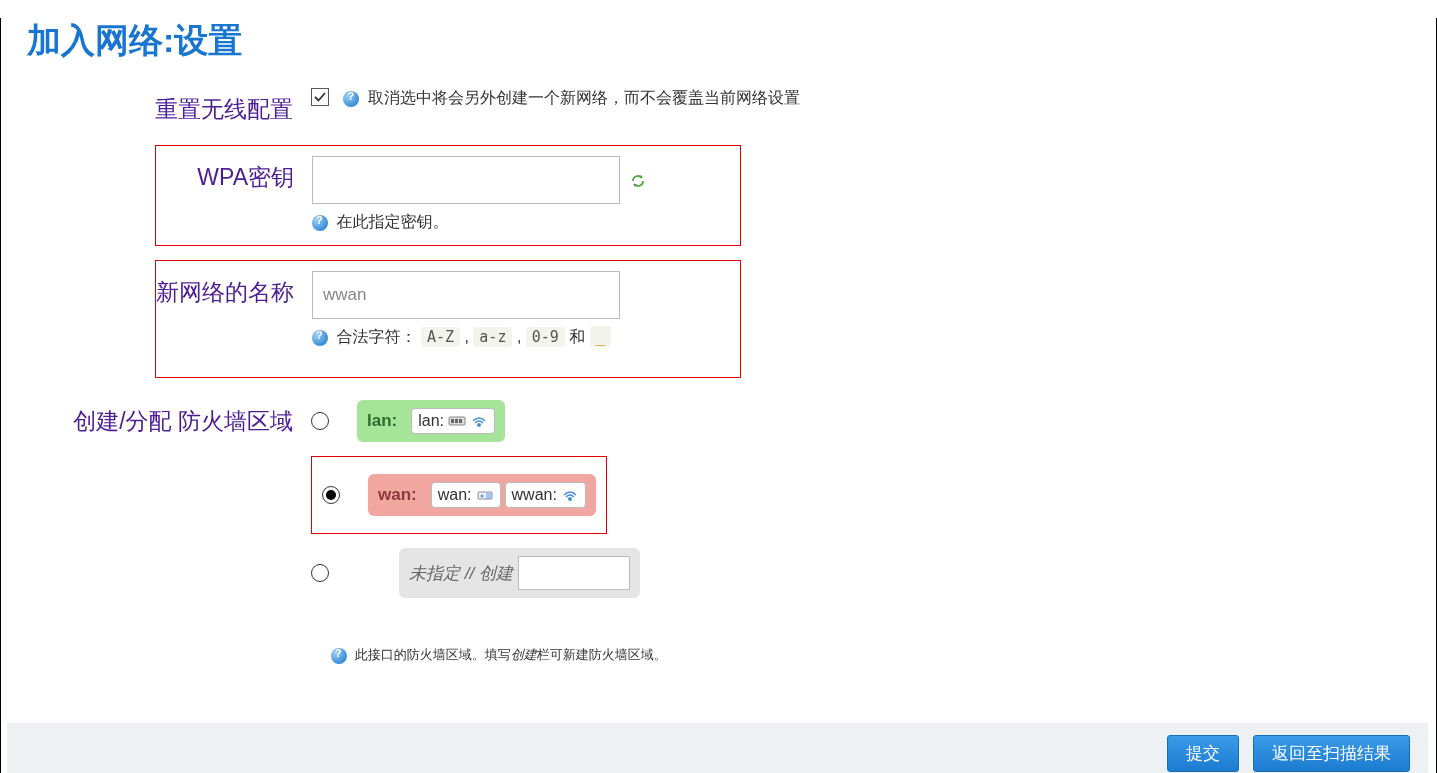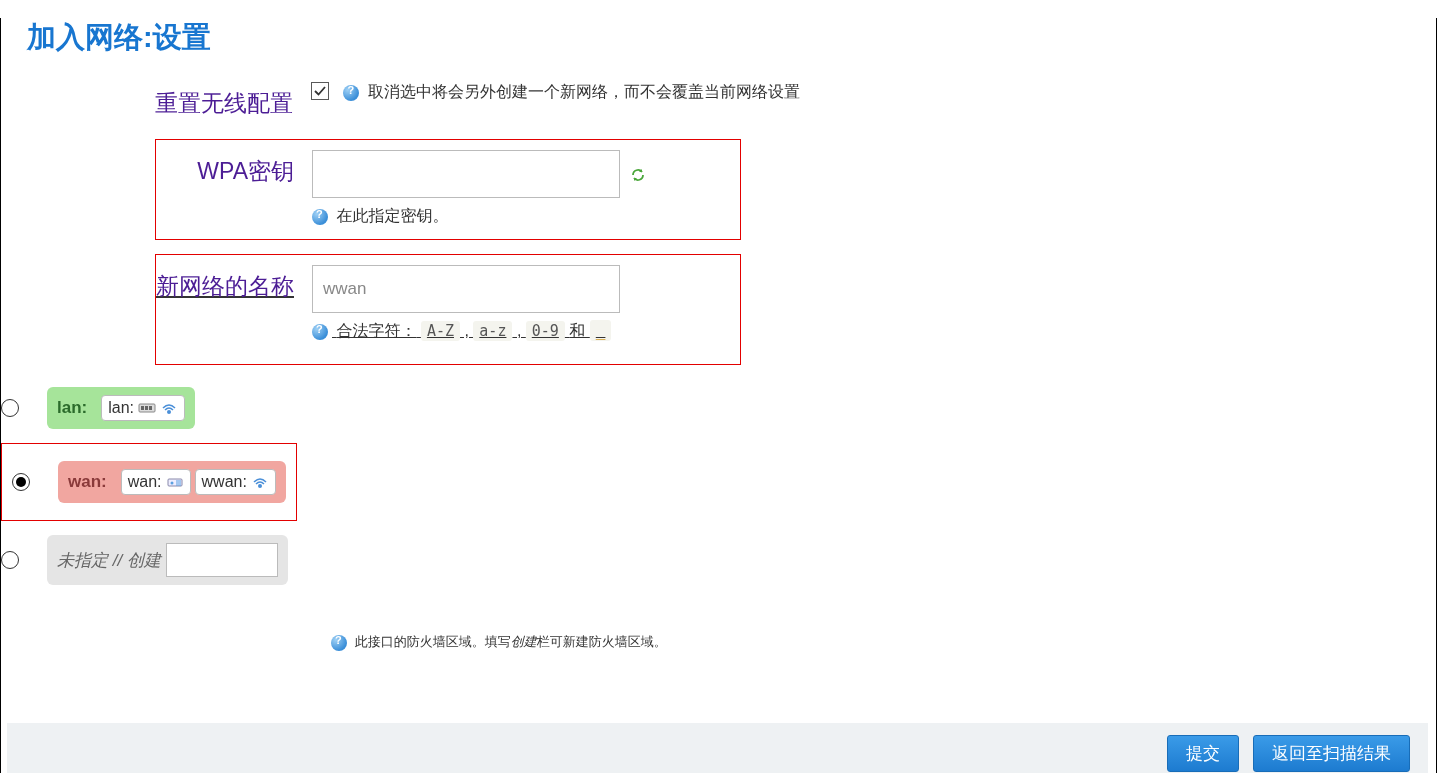--- a/index.html
+++ b/index.html
@@ -13,21 +13,21 @@
 }
 .container {
   width: 1437px;
   height: 773px;
   position: relative;
   border: 1px solid #000;
   border-top: none;
 }
 h2.page-title {
   color: #1876d0;
-  font-size: 29px;
+  font-size: 34px;
   font-weight: bold;
   margin: 18px 0 24px 26px;
 }
 .form-row {
   display: flex;
   margin-bottom: 20px;
 }
 .form-label {
   width: 310px;
   text-align: right;
@@ -151,21 +151,21 @@
   align-items: center;
 }
 .iface-pill .mini-ic {
   width: 18px; height: 14px; margin-left: 4px;
   display: inline-block;
 }
 .mini-ic.eth svg, .mini-ic.wifi svg, .mini-ic.wan svg { display:block; }
 
 .fw-section { margin-left: 0; }
 .fw-row-1 { margin-bottom: 8px; }
-.fw-row-3 { margin-top: 14px; }
+.fw-row-3 { margin-top: 14px; gap: 42px; }
 
 .bottom-hint { margin-top: 48px; margin-left: 330px; font-size: 13px; color: #333; }
 .bottom-hint .ital { font-style: italic; }
 
 .footer {
   position: absolute;
   left: 6px; right: 8px; bottom: 6px;
   background: #eef1f3;
   padding: 12px 18px;
   display: flex;
@@ -218,38 +218,39 @@
         </span>
         <div class="hint-line">
           <span class="help-icon"></span>
           <span>在此指定密钥。</span>
         </div>
       </div>
     </div>
   </div>
 
   <div class="redbox redbox-2">
-    <div class="form-row" style="margin-bottom:8px;text-decoration:underline;">
+    <div class="form-row" style="margin-bottom:15px;">
       <div class="form-label" style="width:156px;">新网络的名称</div>
       <div class="form-control">
         <input type="text" class="tf" value="wwan" style="">
         <div class="hint-line">
           <span class="help-icon"></span>
           <span>合法字符：</span>
           <span class="code">A-Z</span><span> , </span>
           <span class="code">a-z</span><span> , </span>
           <span class="code">0-9</span>
           <span> 和 </span>
           <span class="hint-underscore">_</span>
         </div>
       </div>
     </div>
   </div>
 
   <div class="form-row">
+    <div class="form-label" style="width:310px;">创建/分配 防火墙区域</div>
     <div class="form-control fw-section">
 
       <div class="fw-row fw-row-1">
         <span class="radio"></span>
         <span class="zone-badge zone-lan">
           <span class="zone-label">lan:</span>
           <span class="iface-pill">
             <span>lan:</span>
             <span class="mini-ic eth">
               <svg width="18" height="14" viewBox="0 0 18 14">

